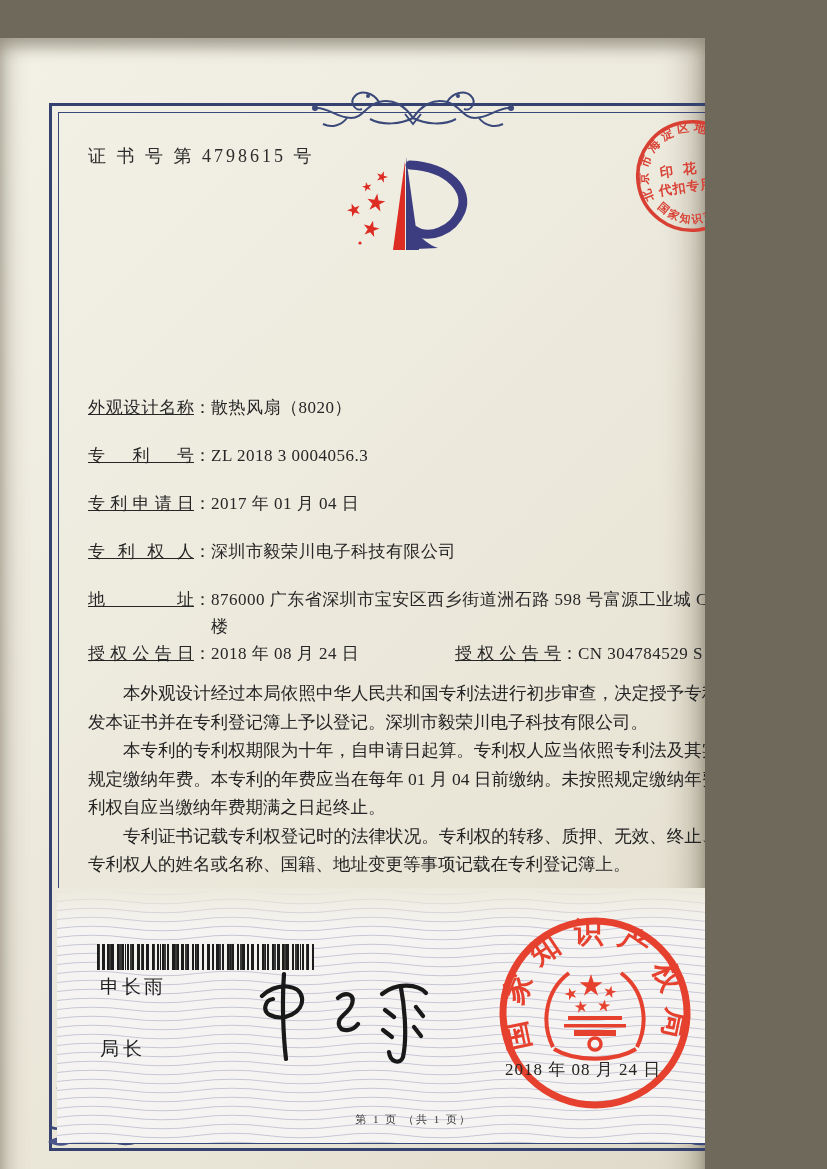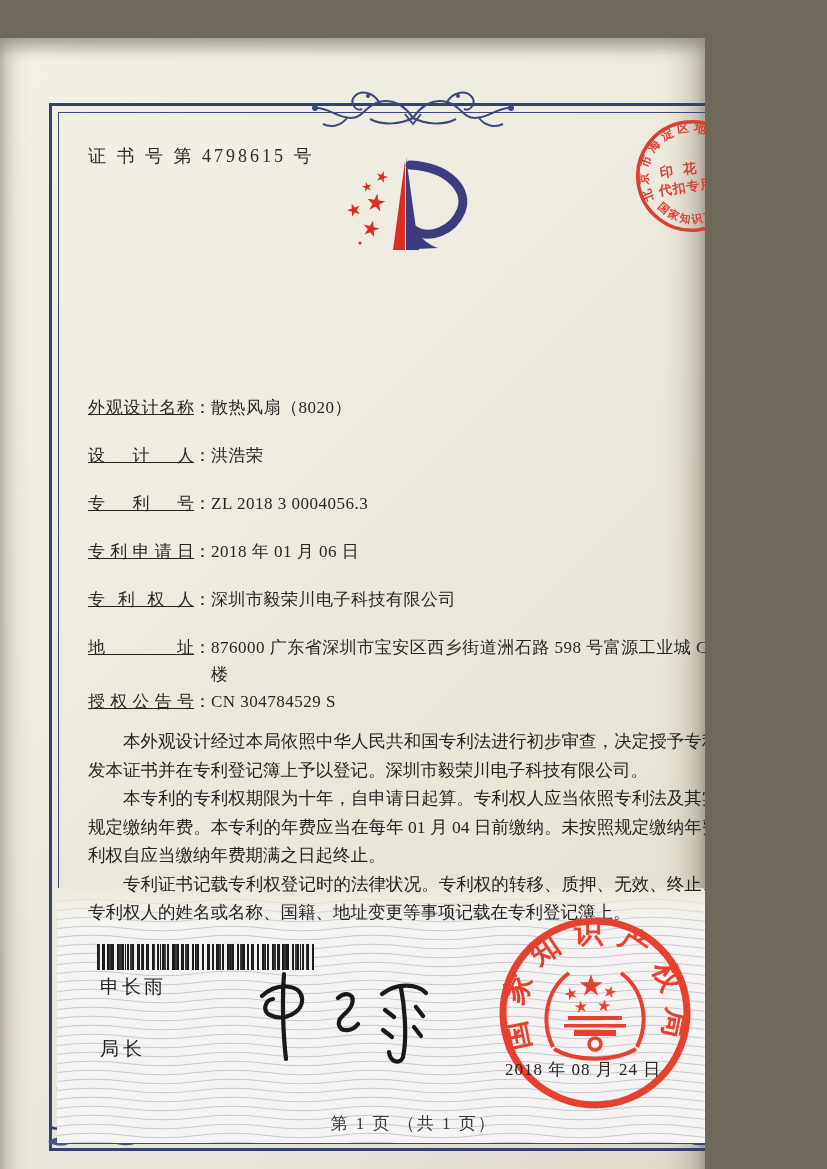--- a/index.html
+++ b/index.html
@@ -33,21 +33,21 @@
              background:linear-gradient(180deg,#ece9dc 0%,rgba(236,233,220,0) 100%);}
   .barcode{position:absolute;left:97px;top:906px;width:217px;height:26px;background-color:#f2f1ee;
     background-image:repeating-linear-gradient(90deg,#1c1c1c 0 2px,rgba(0,0,0,0) 2px 5px),
       repeating-linear-gradient(90deg,#1c1c1c 0 1px,rgba(0,0,0,0) 1px 7px),
       repeating-linear-gradient(90deg,rgba(25,25,25,.85) 0 3px,rgba(0,0,0,0) 3px 11px);}
   .officer-title{position:absolute;left:100px;top:998px;font-size:19px;letter-spacing:4px;color:#1d1d1d;}
   .officer-name{position:absolute;left:100px;top:936px;font-size:19px;letter-spacing:3px;color:#1d1d1d;text-align:center;}
   .sig-svg{position:absolute;left:232px;top:926px;}
   .seal-svg{position:absolute;left:495px;top:875px;}
   .seal-date{position:absolute;left:505px;top:1020px;font-size:17px;letter-spacing:1px;color:#26231f;z-index:5;}
-  .footer{position:absolute;left:0;top:1074px;width:827px;text-align:center;font-size:17px;
+  .footer{position:absolute;left:0;top:1074px;width:827px;text-align:center;font-size:11px;
           letter-spacing:2px;color:#3a3a3a;}
   
   .top-orn{position:absolute;left:293px;top:36px;}
   .corner-bl{position:absolute;left:42px;top:1026px;}
   .corner-br{position:absolute;left:688px;top:1026px;transform:scaleX(-1);}
   .logo-svg{position:absolute;left:338px;top:115px;}
   .stamp-svg{position:absolute;left:630px;top:76px;transform:rotate(-8deg);}
 </style>
 </head>
 <body>
@@ -138,35 +138,35 @@
       </text>
     </g>
   </svg>
 
 
   <div class="content">
     <div class="frow">
       <span class="flabel">外观设计名称</span><span class="fcolon">：</span><span class="fvalue">散热风扇（8020）</span>
     </div>
     <div class="frow">
-      <span class="flabel">设计人</span><span class="fcolon">：</span><span class="fvalue">洪浩荣</span>
-    </div>
-    <div class="frow">
       <span class="flabel">专利号</span><span class="fcolon">：</span><span class="fvalue">ZL 2018 3 0004056.3</span>
     </div>
     <div class="frow">
-      <span class="flabel">专利申请日</span><span class="fcolon">：</span><span class="fvalue">2018 年 01 月 06 日</span>
+      <span class="flabel">专利申请日</span><span class="fcolon">：</span><span class="fvalue">2017 年 01 月 04 日</span>
     </div>
     <div class="frow">
       <span class="flabel">专利权人</span><span class="fcolon">：</span><span class="fvalue">深圳市毅荣川电子科技有限公司</span>
     </div>
     <div class="frow frow-addr">
       <span class="flabel">地址</span><span class="fcolon">：</span><span class="fvalue-block">876000 广东省深圳市宝安区西乡街道洲石路 598 号富源工业城 C9 栋 6 楼</span>
     </div>
     <div class="grant-row">
+      <span class="grant-left">
+        <span class="flabel">授权公告日</span><span class="fcolon">：</span><span class="fvalue">2018 年 08 月 24 日</span>
+      </span>
       <span>
         <span class="flabel">授权公告号</span><span class="fcolon">：</span><span class="fvalue">CN 304784529 S</span>
       </span>
     </div>
     <div class="body-text">
       <p>本外观设计经过本局依照中华人民共和国专利法进行初步审查，决定授予专利权，颁发本证书并在专利登记簿上予以登记。深圳市毅荣川电子科技有限公司。</p>
       <p>本专利的专利权期限为十年，自申请日起算。专利权人应当依照专利法及其实施细则规定缴纳年费。本专利的年费应当在每年 01 月 04 日前缴纳。未按照规定缴纳年费的，专利权自应当缴纳年费期满之日起终止。</p>
       <p>专利证书记载专利权登记时的法律状况。专利权的转移、质押、无效、终止、恢复和专利权人的姓名或名称、国籍、地址变更等事项记载在专利登记簿上。</p>
     </div>
   </div>

